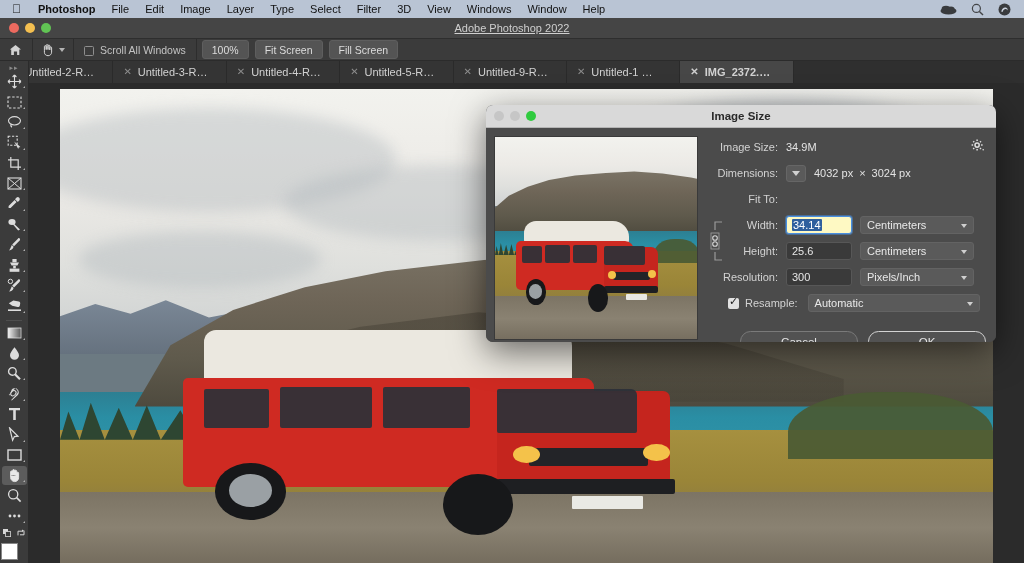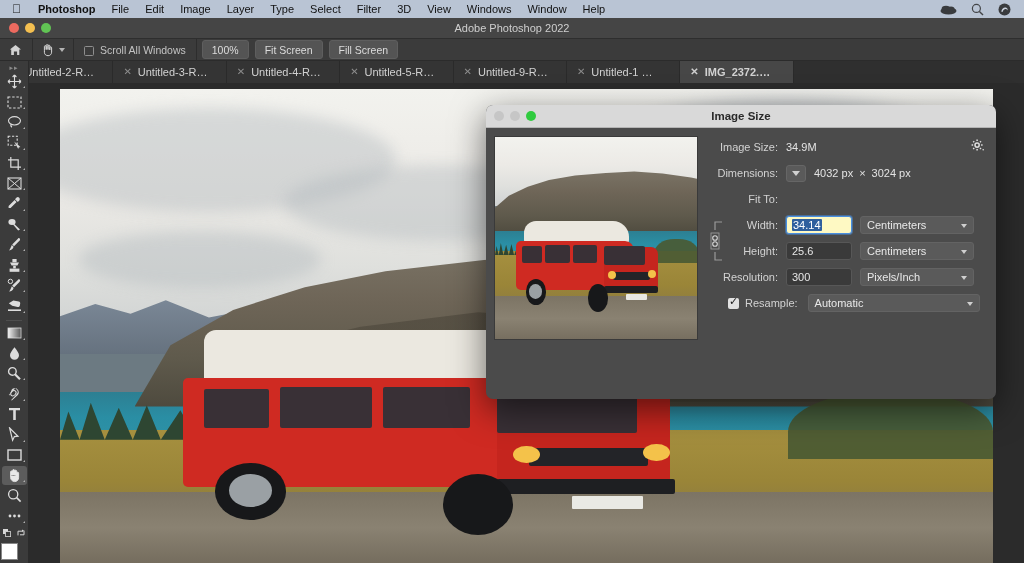--- a/index.html
+++ b/index.html
@@ -28,21 +28,21 @@
   .ps-title {
     position: absolute; top: 18px; left: 0; width: 1024px; height: 21px;
     background: #454545; border-bottom: 1px solid #2e2e2e;
     display: flex; align-items: center;
   }
   .traffic { display: flex; gap: 6px; padding-left: 9px; }
   .tl { width: 10px; height: 10px; border-radius: 50%; }
   .tl.r { background: #ec6a5f; } .tl.y { background: #f4bf50; } .tl.g { background: #61c454; }
   .ps-title .t {
     position: absolute; left: 0; right: 0; text-align: center;
-    font-size: 11px; color: #cfcfcf;
+    font-size: 11px; color: #cfcfcf; text-decoration: underline;
   }
 
   
   .optionsbar {
     position: absolute; top: 39px; left: 0; width: 1024px; height: 22px;
     background: #3b3b3b; border-bottom: 1px solid #2b2b2b;
     display: flex; align-items: center; font-size: 10.5px; color: #c3c3c3;
   }
   .ob-home { width: 30px; display: flex; justify-content: center; align-items: center; }
   .ob-sep { width: 1px; height: 22px; background: #2d2d2d; margin: 0 2px; }
@@ -156,21 +156,21 @@
   .van .win { position: absolute; background: #2c3138; border-radius: 2px; opacity: .92; }
   .van .wheel { position: absolute; background: #17181a; border-radius: 50%; }
   .van .hub { position: absolute; background: #9aa0a4; border-radius: 50%; }
   .van .lamp { position: absolute; background: #f4c24a; border-radius: 50%; }
   .van .grille { position: absolute; background: #232428; border-radius: 2px; }
   .van .plate { position: absolute; background: #e9e9e4; border-radius: 1px; }
   .van .bumper { position: absolute; background: #1e1f22; border-radius: 2px; }
 
   
   .dialog {
-    position: absolute; left: 486px; top: 105px; width: 510px; height: 294px;
+    position: absolute; left: 486px; top: 105px; width: 510px; height: 237px;
     background: #4b4b4b; border-radius: 7px; overflow: hidden;
     box-shadow: 0 10px 34px rgba(0,0,0,.55);
   }
   .dlg-title {
     height: 23px; background: #d9d9d9;
     display: flex; align-items: center; position: relative;
     border-bottom: 1px solid #b4b4b4;
   }
   .dlg-title .traffic { gap: 6px; padding-left: 8px; }
   .dlg-title .tl { width: 10px; height: 10px; }
@@ -644,15 +644,19 @@
           <span class="select unit">Pixels/Inch</span>
         </div>
 
         <div class="row resample">
           <span class="cb"></span>
           <span style="font-size:11px;color:#d2d2d2;margin-right:8px">Resample:</span>
           <span class="select wide" style="margin-left:2px">Automatic</span>
         </div>
       </div>
 
+      <div class="dlg-buttons">
+        <span class="btn">Cancel</span>
+        <span class="btn default">OK</span>
+      </div>
     </div>
   </div>
 </div>
 
 </body></html>

